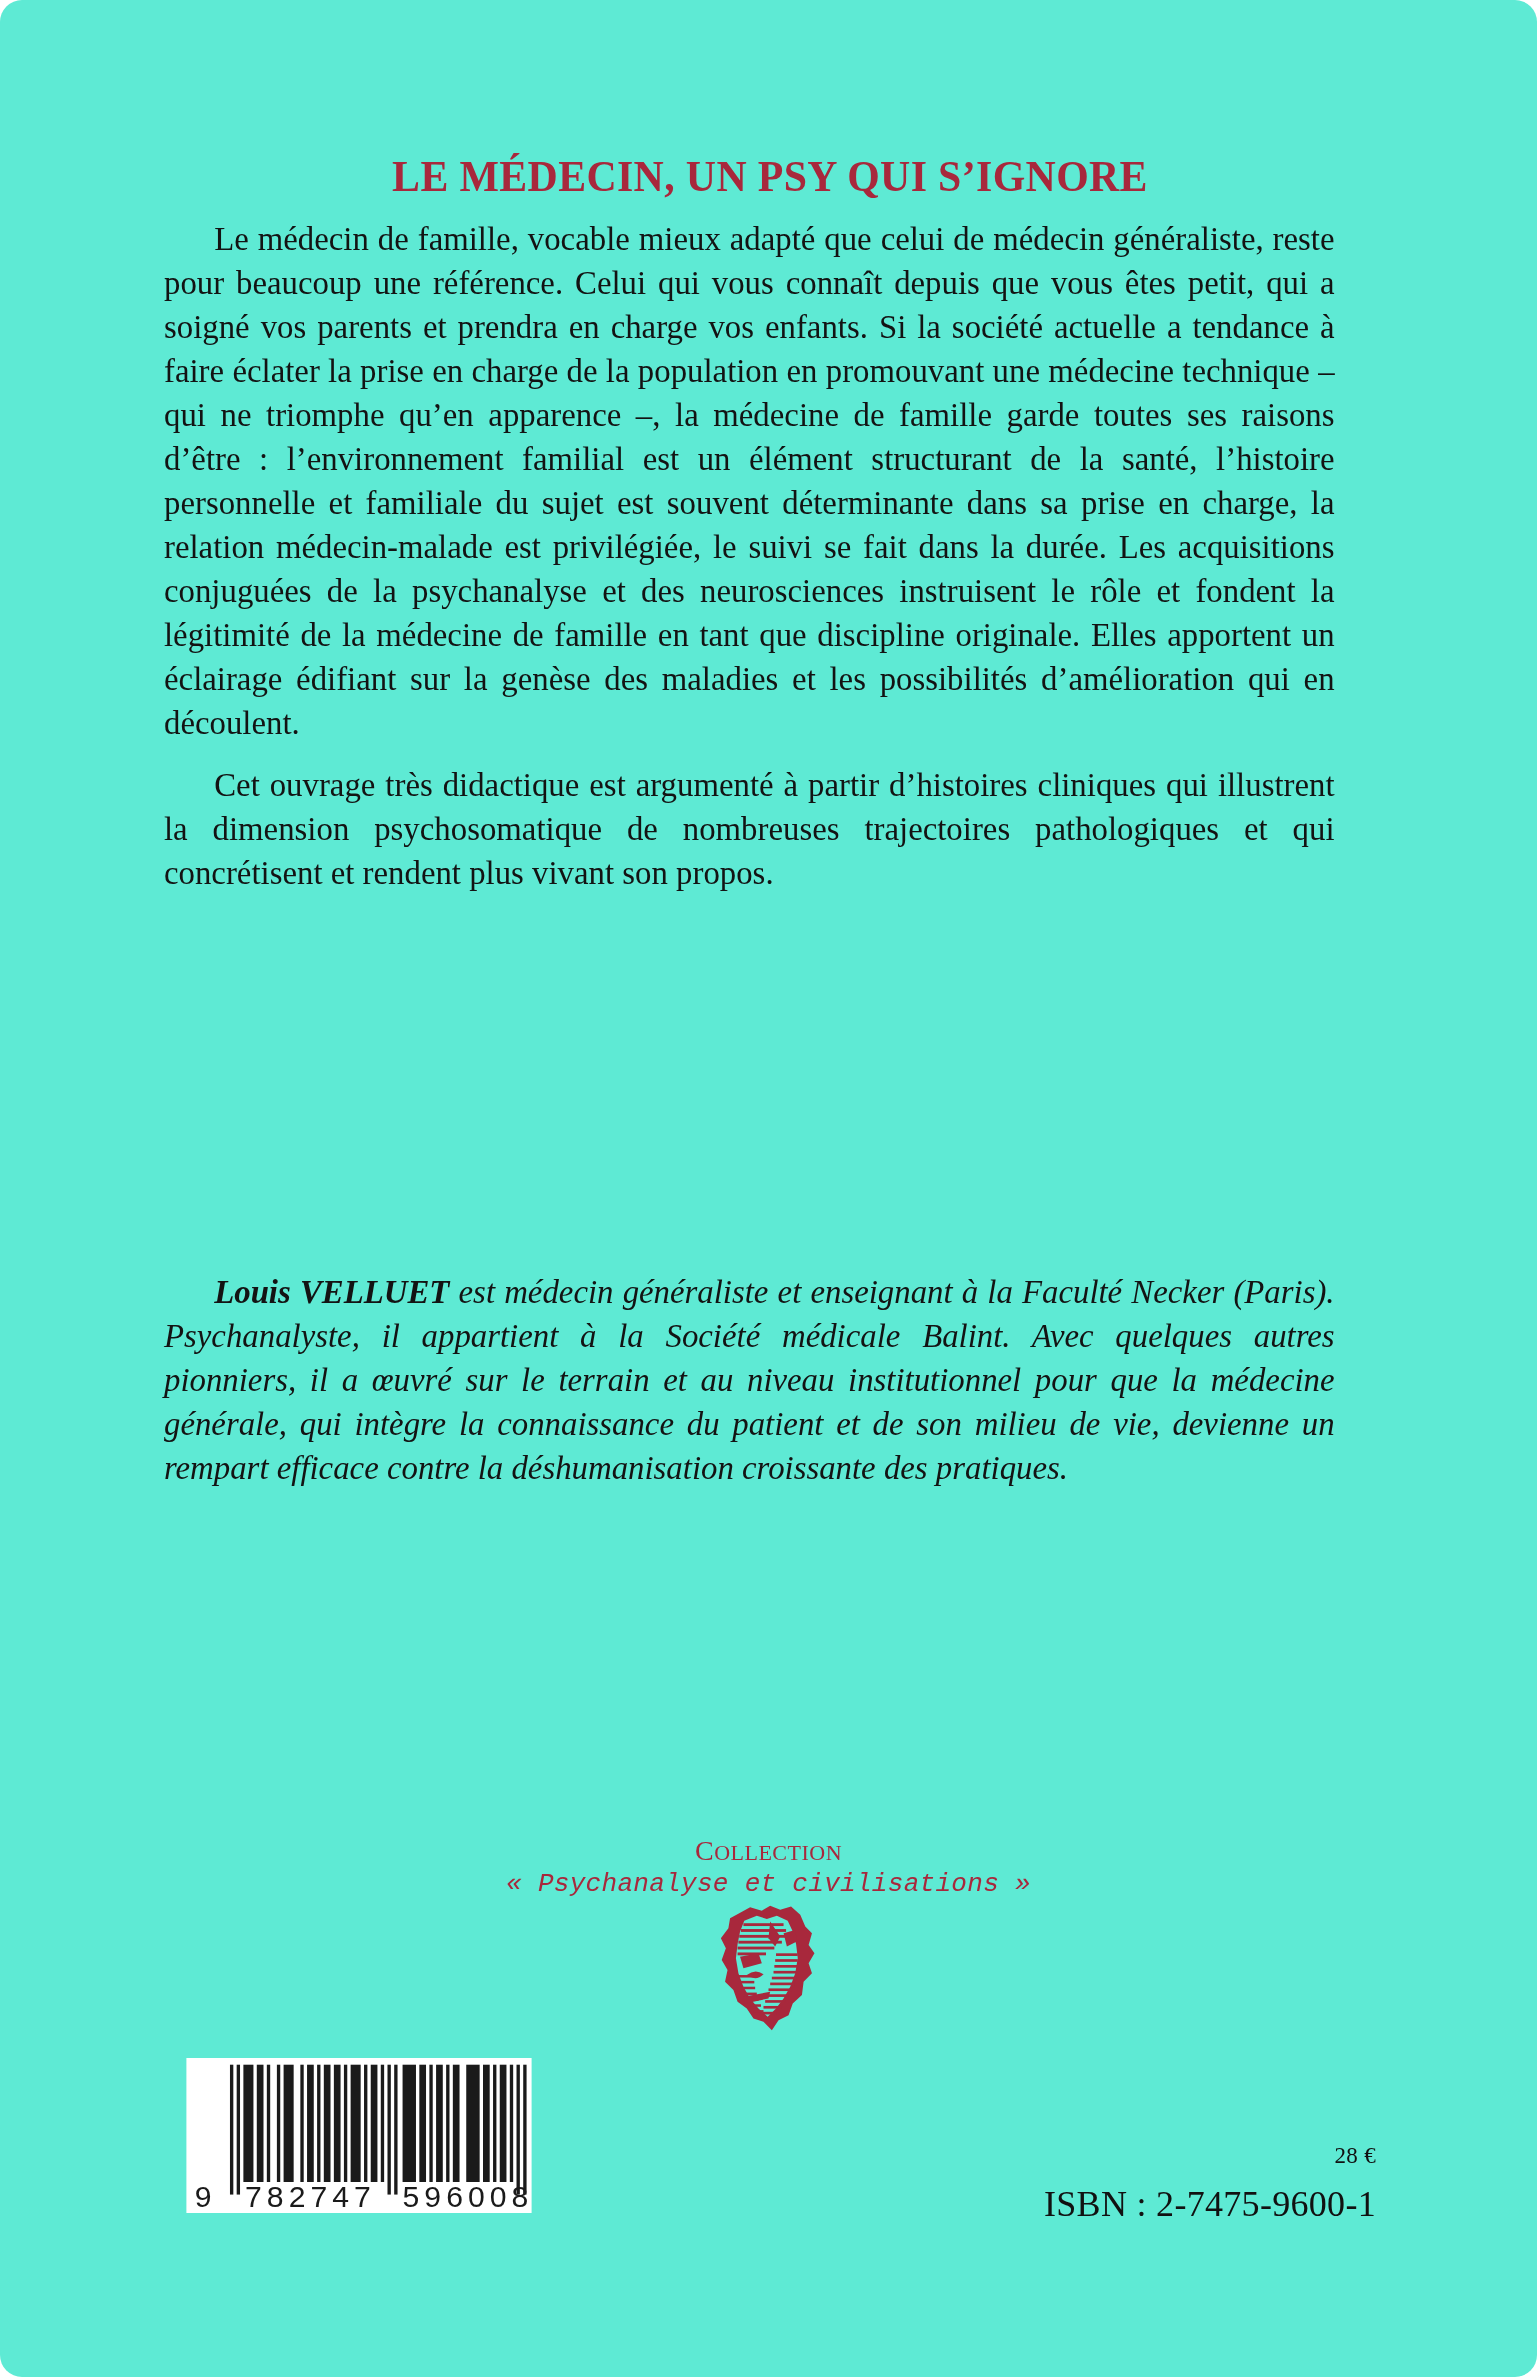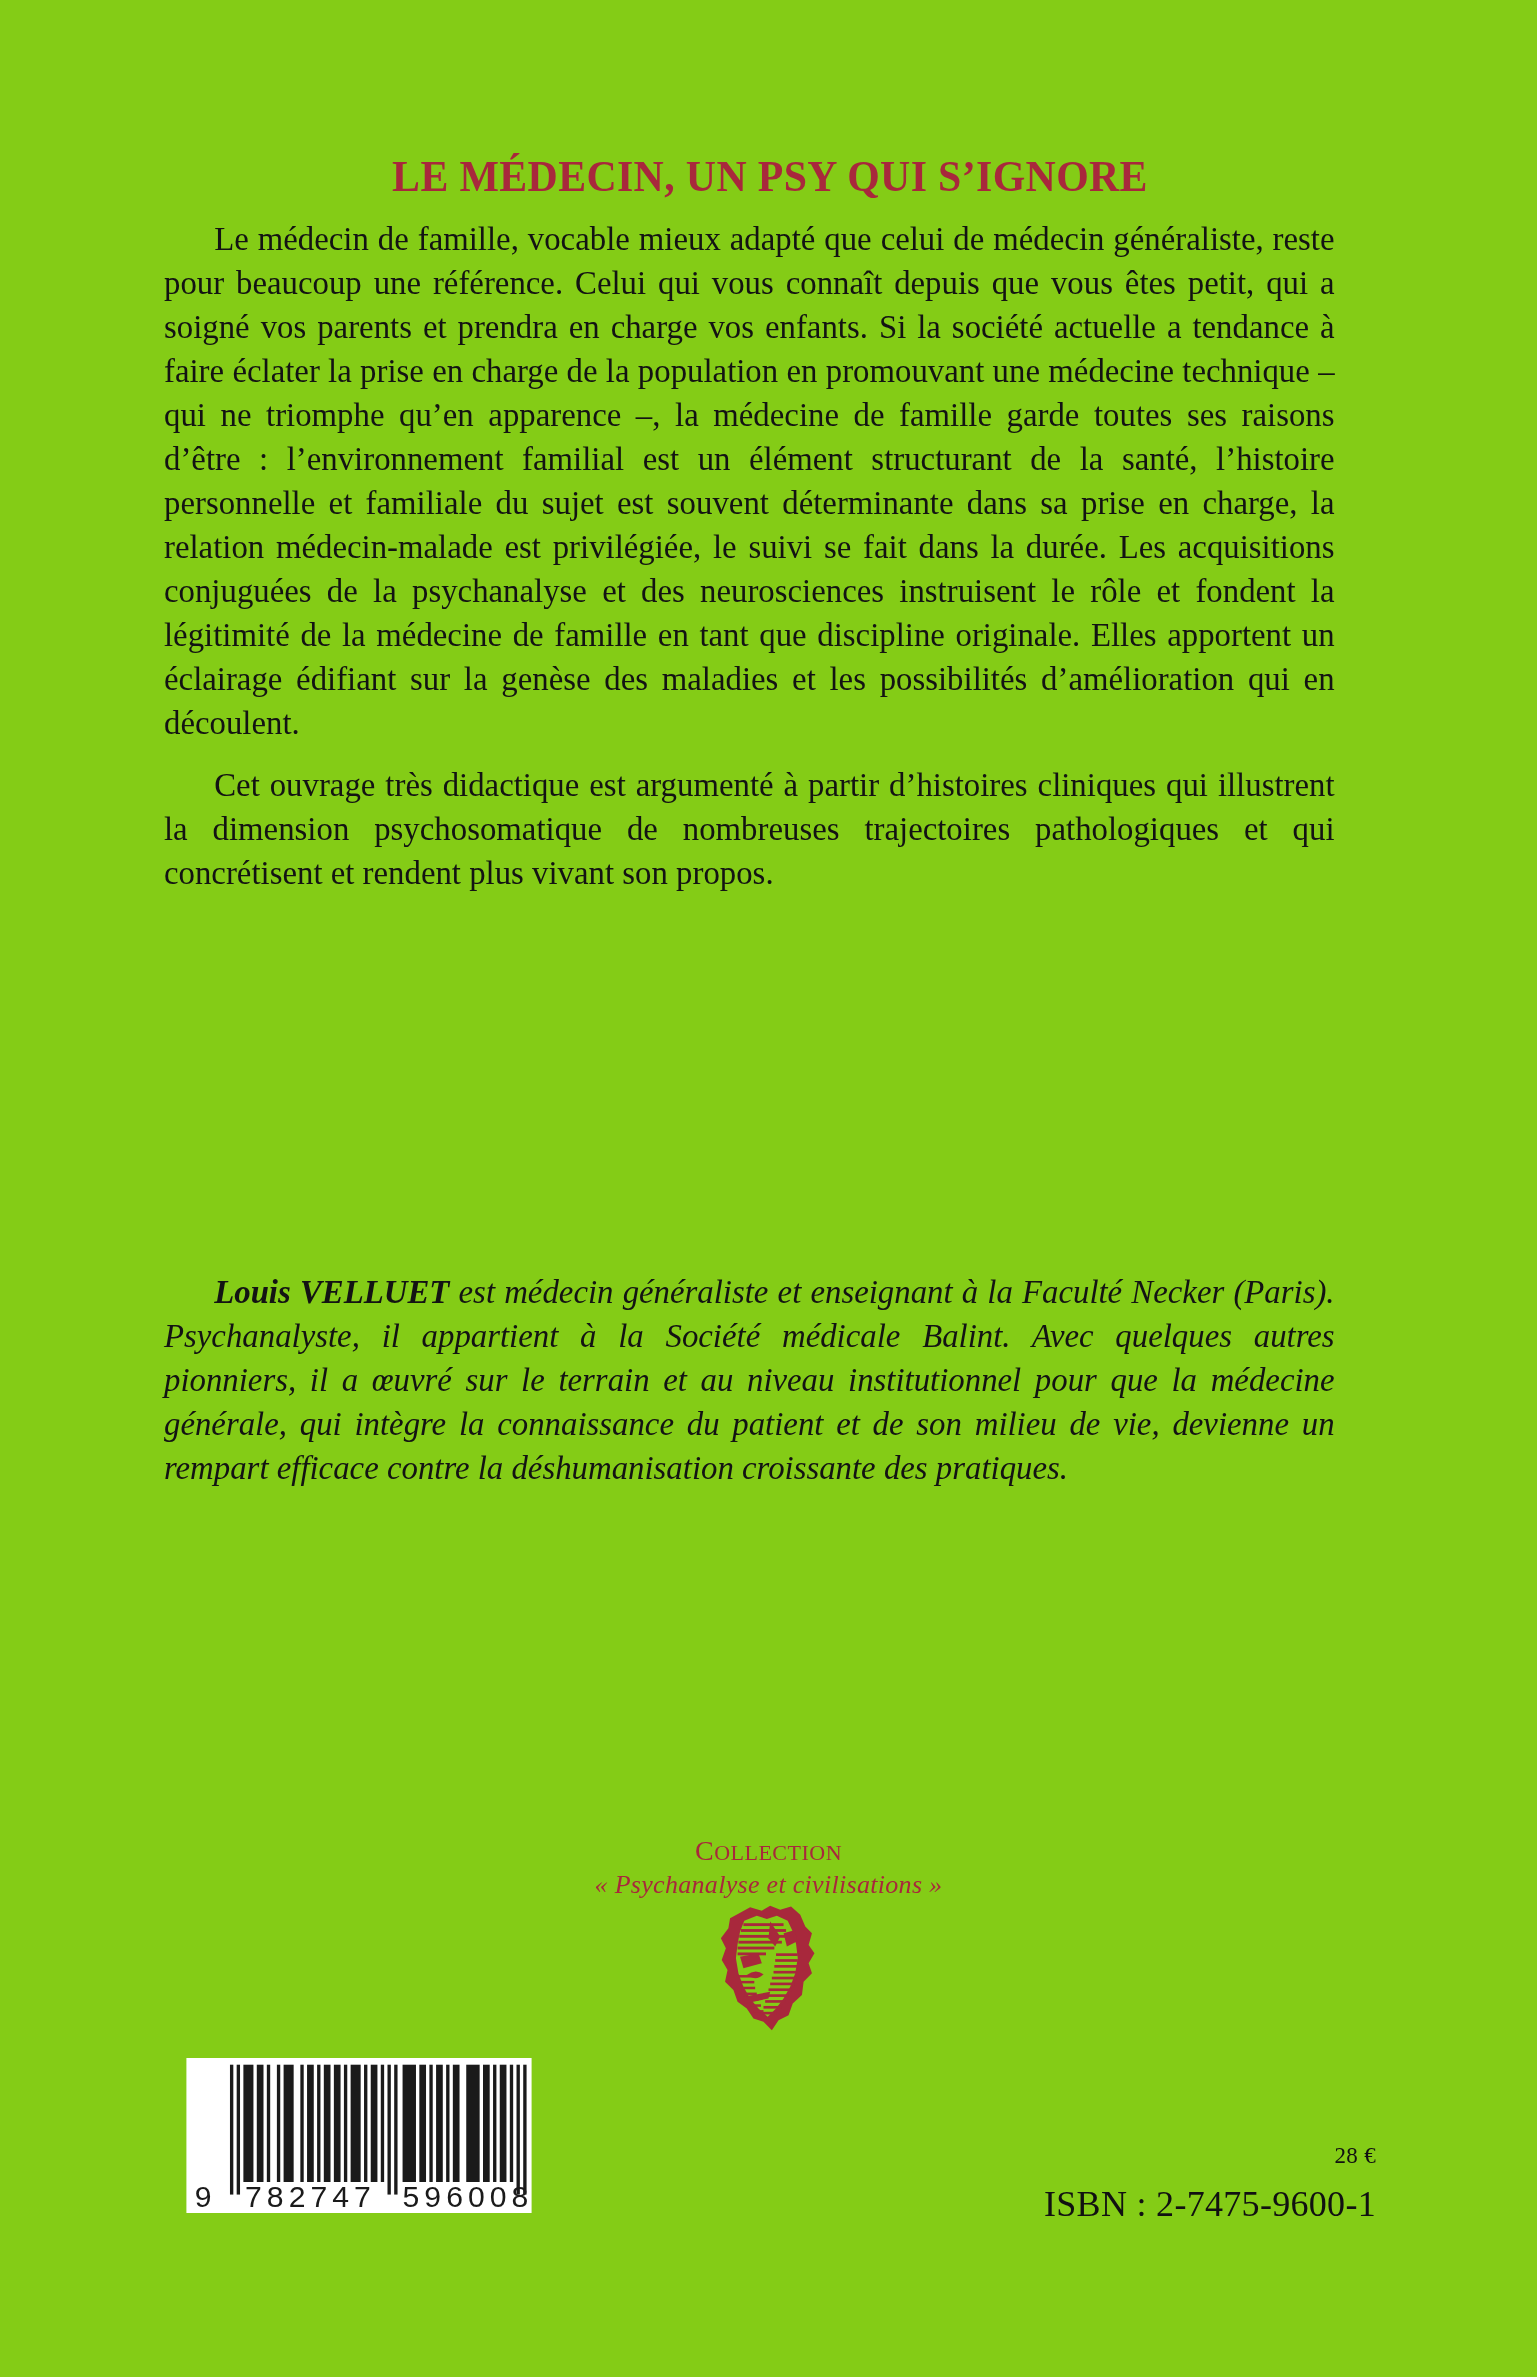--- a/index.html
+++ b/index.html
@@ -12,21 +12,22 @@
     height: 2377px;
     position: relative;
     font-family: "Liberation Serif", "DejaVu Serif", serif;
     color: #000000;
     overflow: hidden;
   }
 
   .page {
     position: absolute;
     inset: 0;
-    background: #84cc16;
+    background: #5eead4;
+    border-radius: 22px;
   }
 
   
   .book-title {
     position: absolute;
     left: 164px;
     top: 124px;
     width: 1212px;
     text-align: center;
     color: #a8283c;
@@ -100,20 +101,21 @@
     line-height: 1.22;
   }
   .collection .coll-label .cap {
     font-size: 28px;
   }
   .collection .coll-name {
     font-size: 26px;
     font-style: italic;
     line-height: 1.3;
     letter-spacing: 0.3px;
+    font-family: Liberation Mono, monospace;
   }
   .collection .coll-director {
     font-size: 25px;
     line-height: 1.25;
     letter-spacing: 0.2px;
   }
 
   
   .logo-wrap {
     position: absolute;

